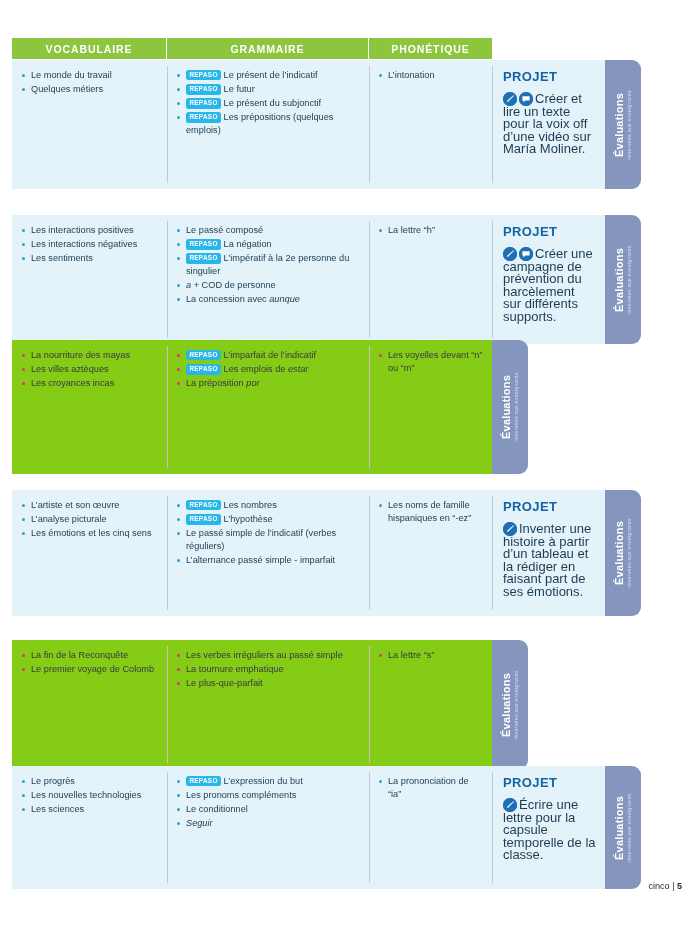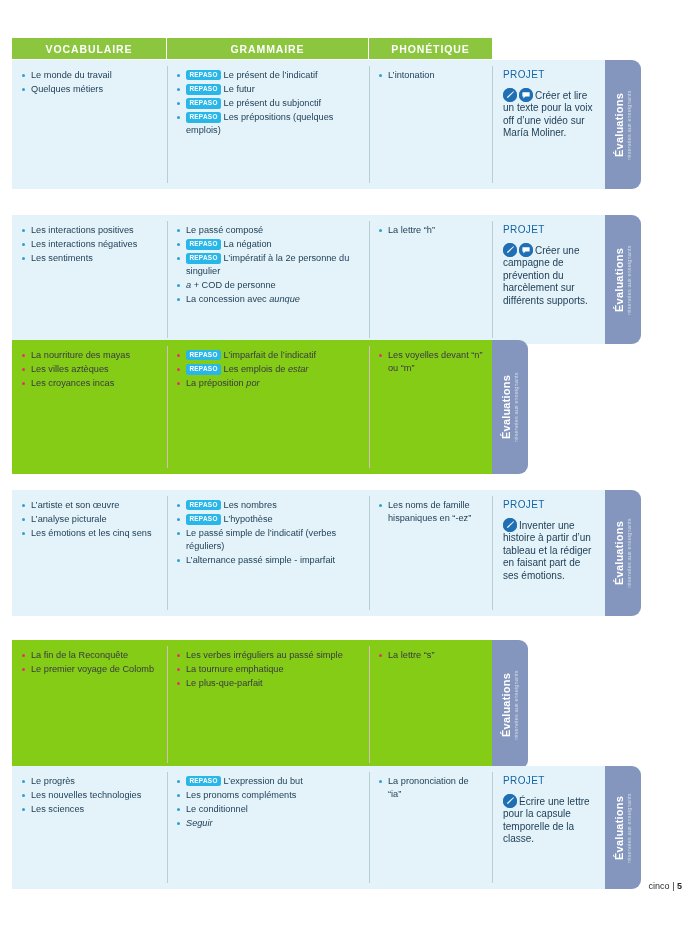--- a/index.html
+++ b/index.html
@@ -125,27 +125,27 @@
     line-height: 1;
     padding: 2.2px 3.4px 2px;
     border-radius: 2.5px;
     vertical-align: 1px;
     margin-right: 2.5px;
   }
 
   
   .projet-title {
     color: #1464a5;
-    font-weight: normal;
-    font-size: 10px;
+    font-weight: bold;
+    font-size: 13px;
     letter-spacing: 0.4px;
     margin-bottom: 8px;
   }
   .projet-body {
-    font-size: 10px;
+    font-size: 13px;
     line-height: 12.4px;
     color: #1b3c53;
   }
   .ico {
     display: inline-block;
     width: 14px;
     height: 14px;
     border-radius: 50%;
     background: #1f6fb5;
     vertical-align: -3px;

